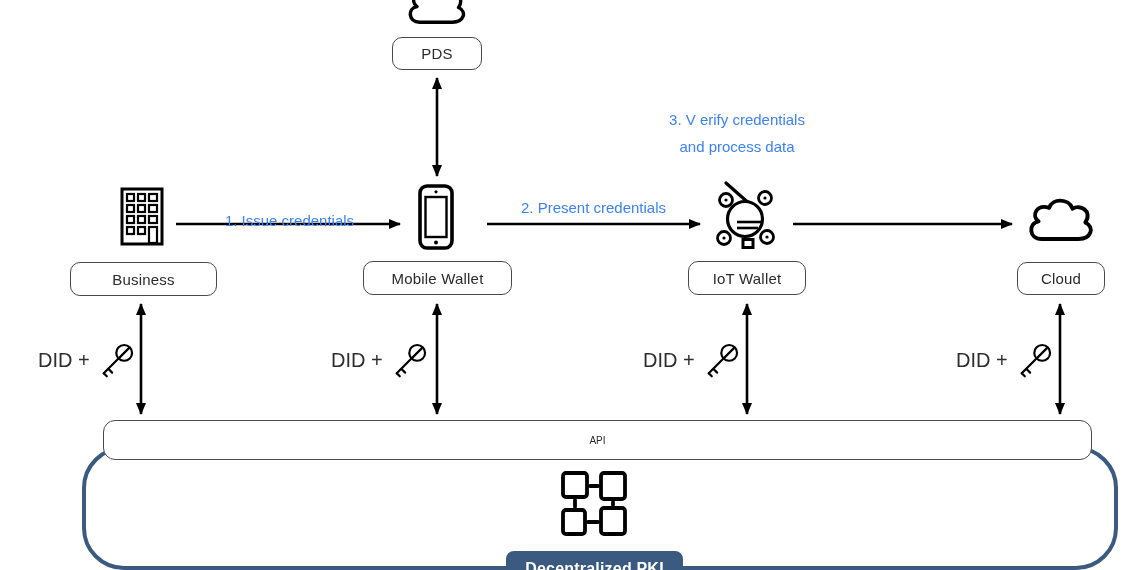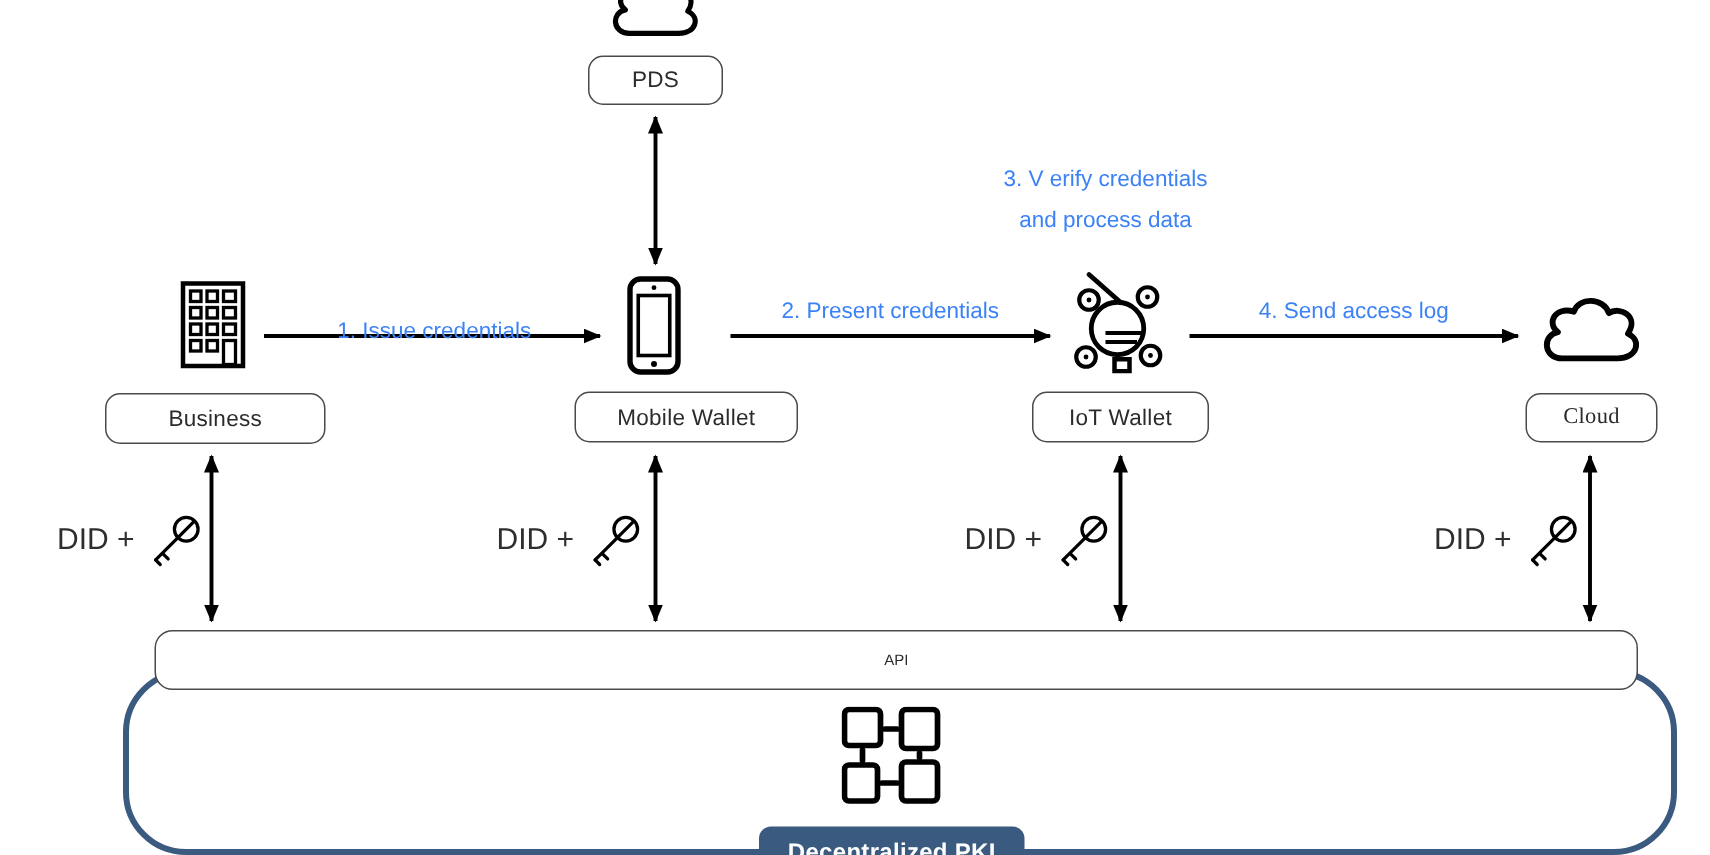--- a/index.html
+++ b/index.html
@@ -129,31 +129,30 @@
     <g stroke="#000" stroke-width="3.8" stroke-linecap="round">
       <line x1="29" y1="15" x2="37" y2="15"></line>
       <line x1="14" y1="29" x2="14" y2="36"></line>
       <line x1="52" y1="31" x2="52" y2="34"></line>
       <line x1="27" y1="51" x2="37" y2="51"></line>
     </g>
   </svg>
 
   <div class="node" style="left:392px;top:37px;width:88px;height:31px;">PDS</div>
   <div class="node" style="left:70px;top:262px;width:145px;height:32px;">Business</div>
-  <div class="node" style="left:363px;top:261px;width:147px;height:32px;margin-left:20px;">Mobile Wallet</div>
+  <div class="node" style="left:363px;top:261px;width:147px;height:32px;">Mobile Wallet</div>
   <div class="node" style="left:688px;top:261px;width:116px;height:32px;">IoT Wallet</div>
-  <div class="node" style="left:1017px;top:262px;width:86px;height:31px;font-family:Liberation Serif, serif;">Cloud</div>
+  <div class="node" style="left:1017px;top:262px;width:86px;height:31px;">Cloud</div>
 
   <div class="flow-label" style="left:176px;top:212px;width:227px;">1. Issue credentials</div>
   <div class="flow-label" style="left:487px;top:199px;width:213px;">2. Present credentials</div>
   <div class="flow-label step3" style="left:627px;top:106px;width:220px;">
     <span style="display:block;">3. V erify credentials</span>
     <span style="display:block;">and process data</span>
   </div>
-  <div class="flow-label" style="left:793px;top:199px;width:219px;">4. Send access log</div>
 
   <div class="did-group" style="left:38px;top:340px;">
     <span class="did-text">DID +</span>
     <svg width="38" height="38" viewBox="0 0 40 40">
       <circle cx="26.5" cy="12.5" r="8.3" fill="#fff" stroke="#000" stroke-width="2.3"></circle>
       <line x1="21.5" y1="17.5" x2="31.5" y2="7.5" stroke="#000" stroke-width="2.3" stroke-linecap="round"></line>
       <line x1="20.5" y1="18.5" x2="5" y2="34" stroke="#000" stroke-width="2.3" stroke-linecap="round"></line>
       <line x1="10" y1="29.5" x2="13.8" y2="33.3" stroke="#000" stroke-width="2.3" stroke-linecap="round"></line>
       <line x1="5" y1="34" x2="8.2" y2="37.2" stroke="#000" stroke-width="2.3" stroke-linecap="round"></line>
     </svg>

